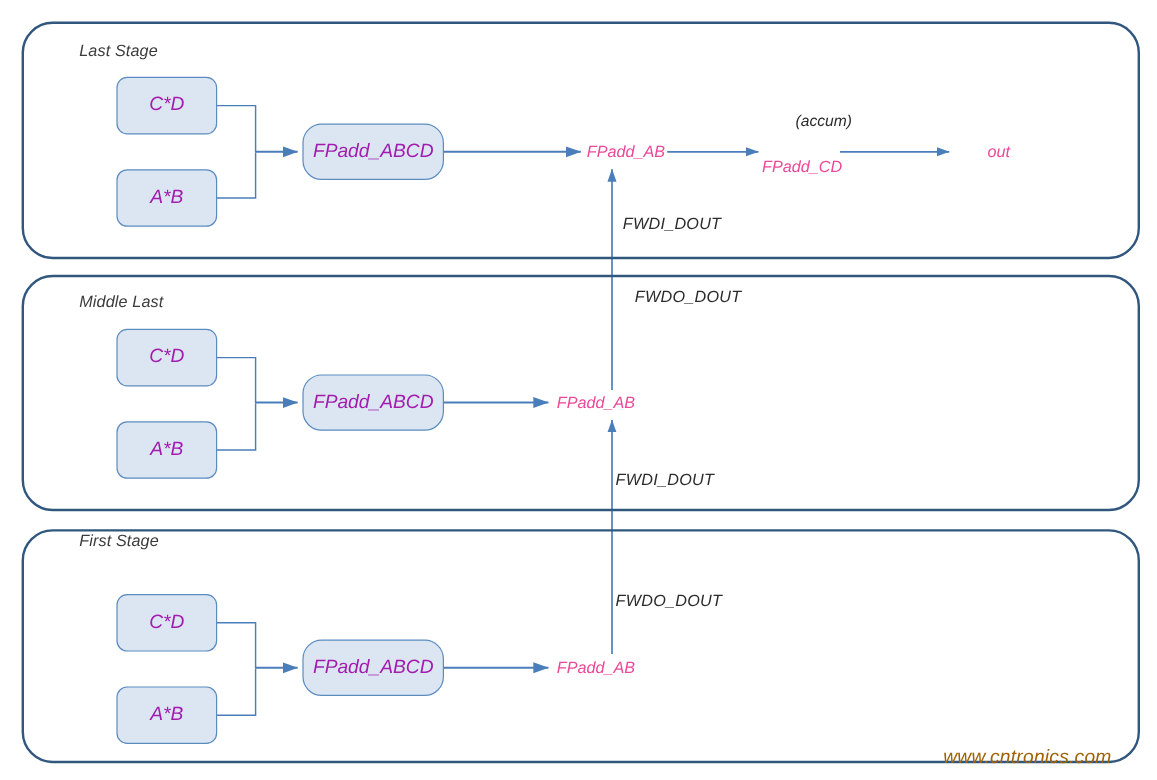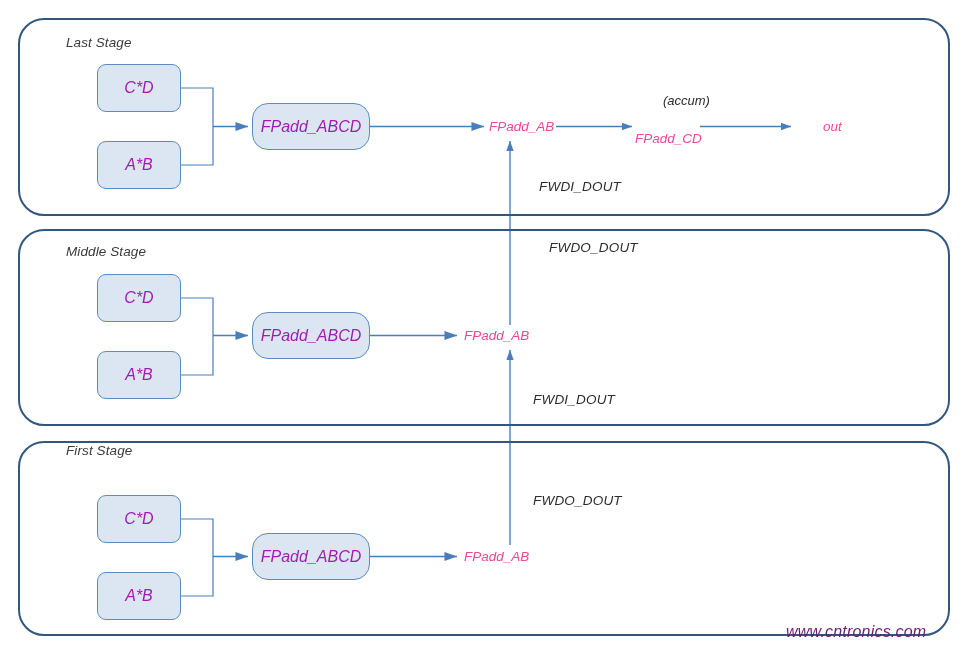--- a/index.html
+++ b/index.html
@@ -59,33 +59,32 @@
     font-size: 13.5px;
     color: #ec4899;
     white-space: nowrap;
   }
   .sig-label {
     position: absolute;
     font-size: 13.5px;
     color: #2b2b2b;
     white-space: nowrap;
     letter-spacing: 0.2px;
-    margin-left: 20px;
   }
   .accum-label {
     position: absolute;
     font-size: 13px;
     color: #2b2b2b;
     white-space: nowrap;
     margin-left: 31px;
   }
   .watermark {
     position: absolute;
     font-size: 16px;
-    color: #701a75;
+    color: #a16207;
     white-space: nowrap;
     letter-spacing: 0.2px;
   }
 </style>
 </head>
 <body>
 
 <div id="canvas">
 
   <svg id="svg-layer" viewBox="0 0 964 650" xmlns="http://www.w3.org/2000/svg">
@@ -151,21 +150,21 @@
   <div class="accum-label" style="left:632px; top:93px;">(accum)</div>
 
   <div class="node-label" style="left:635px; top:131px;">FPadd_CD</div>
 
   <div class="node-label" style="left:823px; top:119px;">out</div>
 
   <div class="sig-label" style="left:519px; top:179px;">FWDI_DOUT</div>
 
   <div class="stage-box" style="left:18px; top:229px; width:932px; height:197px;"></div>
 
-  <div class="stage-title" style="left:66px; top:244px;">Middle Stage</div>
+  <div class="stage-title" style="left:66px; top:244px;">Middle Last</div>
 
   <div class="sig-label" style="left:529px; top:240px;">FWDO_DOUT</div>
 
   <div class="op-box" style="left:97px; top:274px; width:84px; height:48px;">C*D</div>
 
   <div class="op-box" style="left:97px; top:351px; width:84px; height:48px;">A*B</div>
 
   <div class="op-box wide" style="left:252px; top:312px; width:118px; height:47px;">FPadd_ABCD</div>
 
   <div class="node-label" style="left:464px; top:328px;">FPadd_AB</div>

